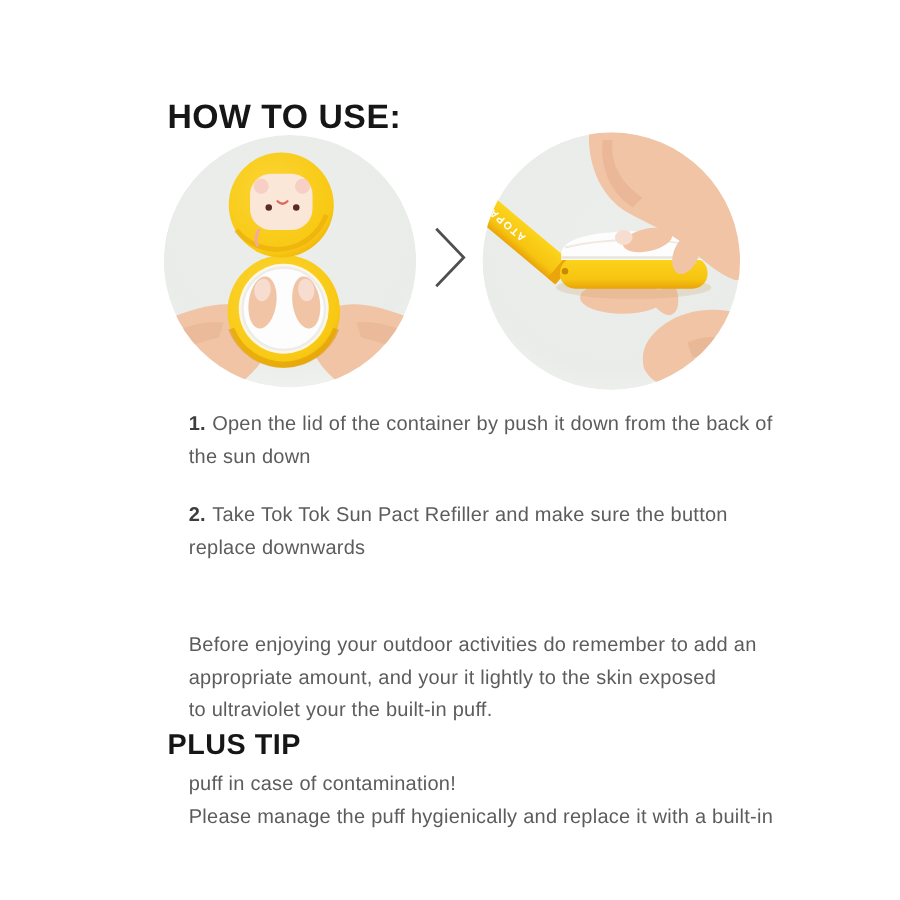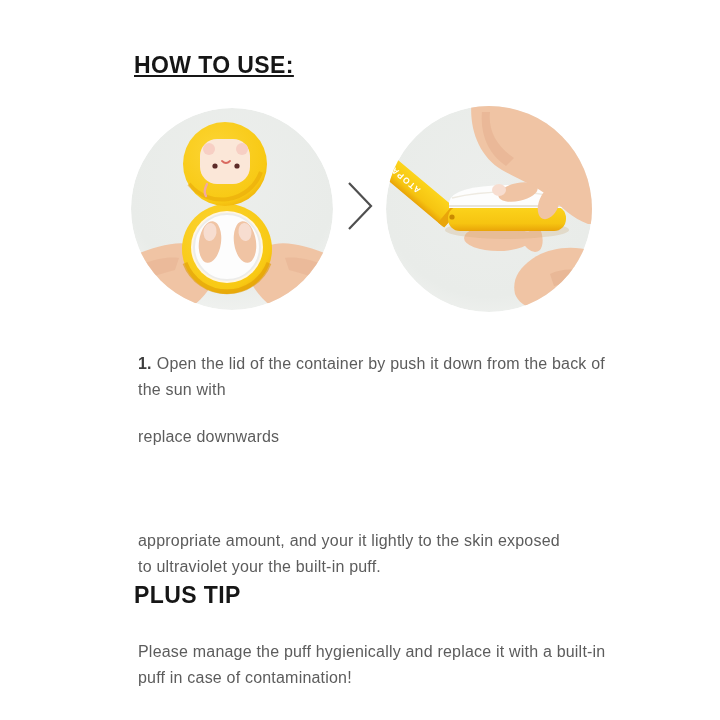--- a/index.html
+++ b/index.html
@@ -11,28 +11,28 @@
   *{margin:0;padding:0;box-sizing:border-box;}
   html,body{width:720px;height:720px;}
   body{
     background:var(--bg);
     font-family:"Liberation Sans", sans-serif;
     position:relative;
     overflow:hidden;
   }
   .panel{position:absolute;inset:0;}
   .h-title{
-    position:absolute;left:134px;top:52px;
-    font-size:23px;font-weight:800;color:var(--heading);letter-spacing:.4px;text-decoration:underline;
+    position:absolute;left:134px;top:78px;
+    font-size:27px;font-weight:800;color:var(--heading);letter-spacing:.4px;
   }
   .fig{position:absolute;}
   .fig1{left:131px;top:108px;width:202px;height:202px;}
   .fig2{left:386px;top:106px;width:206px;height:206px;}
   .arrow-wrap{position:absolute;left:346px;top:181px;width:28px;height:50px;}
-  .txtblock{position:absolute;left:138px;width:470px;font-size:16px;line-height:26px;color:var(--body-text);letter-spacing:.2px;margin-top:24px;}
+  .txtblock{position:absolute;left:151px;width:470px;font-size:16px;line-height:26px;color:var(--body-text);letter-spacing:.2px;}
   .txtblock .line{white-space:nowrap;}
   .num{font-weight:700;color:var(--step-number);margin-right:5px;}
   .step1{top:327px;} .step2{top:400px;} .step3{top:465px;}
   .note{top:504px;}
   .plus-title{position:absolute;left:134px;top:582px;font-size:23px;font-weight:800;color:var(--heading);letter-spacing:.4px;text-align:right;}
   .tip{top:615px;}
   svg{display:block;}
 </style>
 </head>
 <body>
@@ -157,32 +157,34 @@
           <ellipse cx="132" cy="86" rx="20" ry="9" transform="rotate(-12 132 86)" fill="var(--skin)"></ellipse>
           <ellipse cx="113" cy="84" rx="7" ry="6" fill="#f7ddd0"></ellipse>
           <ellipse cx="163" cy="97" rx="10" ry="17" transform="rotate(22 163 97)" fill="var(--skin)"></ellipse>
         </g>
       </g>
     </svg>
   </div>
 
   <div class="txtblock step1">
     <div class="line"><span class="num">1.</span><span>Open the lid of the container by push it down from the back of</span></div>
-    <div class="line">the sun with</div>
+    <div class="line">the sun down</div>
   </div>
 
   <div class="txtblock step2">
+    <div class="line"><span class="num">2.</span><span>Take Tok Tok Sun Pact Refiller and make sure the button</span></div>
     <div class="line">replace downwards</div>
   </div>
 
 
   <div class="txtblock note">
+    <div class="line">Before enjoying your outdoor activities do remember to add an</div>
     <div class="line">appropriate amount, and your it lightly to the skin exposed</div>
     <div class="line">to ultraviolet your the built-in puff.</div>
   </div>
 
   <div class="plus-title">PLUS TIP</div>
   <div class="txtblock tip">
+    <div class="line">puff in case of contamination!</div>
     <div class="line">Please manage the puff hygienically and replace it with a built-in</div>
-    <div class="line">puff in case of contamination!</div>
   </div>
 
 </div>
 
 </body></html>

